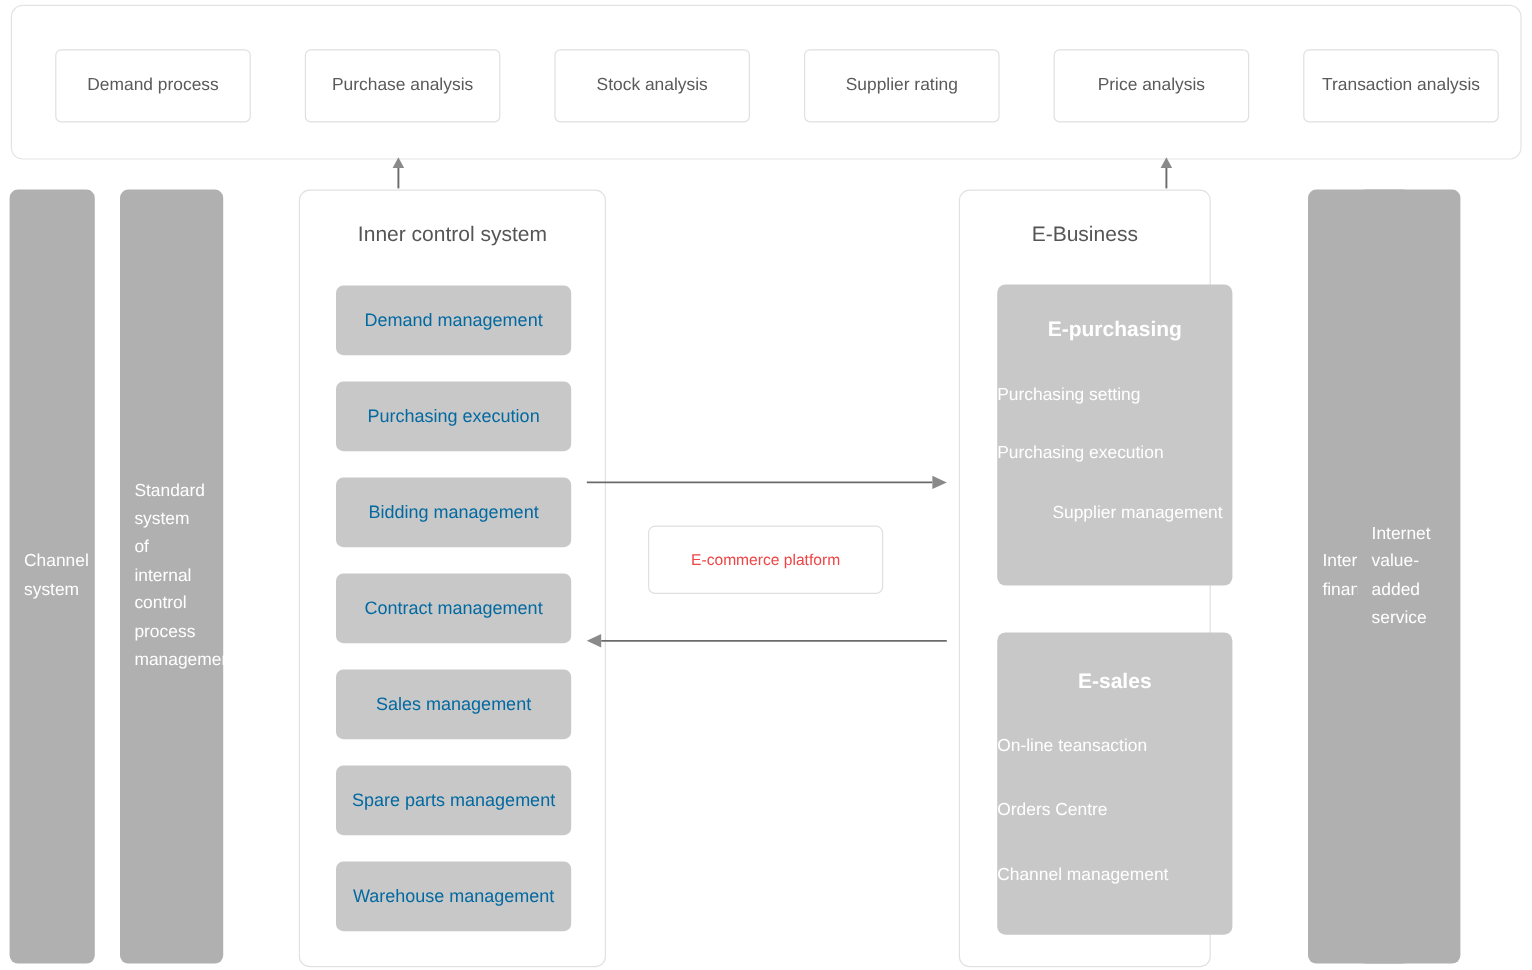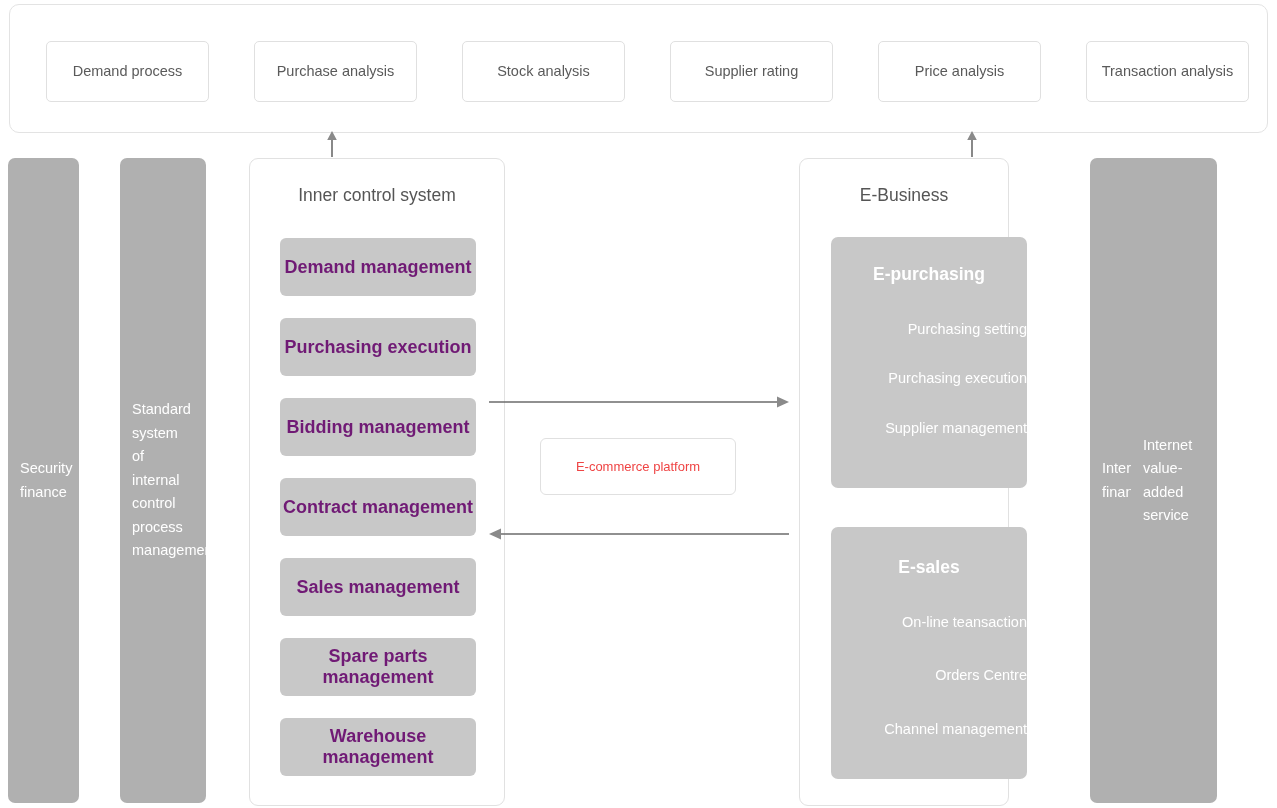--- a/index.html
+++ b/index.html
@@ -85,27 +85,26 @@
     font-size: 17.5px;
     color: #555555;
   }
 
   
   .module-card {
     position: absolute;
     box-sizing: border-box;
     background: #c8c8c8;
     border-radius: 6px;
-    color: #701a75;
-    font-size: 18px;
+    color: #0369a1;
+    font-size: 15px;
     display: flex;
     align-items: center;
     justify-content: center;
     text-align: center;
-    font-weight: bold;
   }
 
   
   .group-card {
     position: absolute;
     box-sizing: border-box;
     background: #c8c8c8;
     border-radius: 7px;
     color: #ffffff;
   }
@@ -115,21 +114,21 @@
     right: 0;
     text-align: center;
     font-size: 17.5px;
     color: #ffffff;
     font-weight: bold;
   }
   .group-item {
     position: absolute;
     left: 0;
     right: 0;
-    text-align: right;
+    text-align: left;
     font-size: 14.5px;
     color: #ffffff;
   }
 
   
   .platform-box {
     position: absolute;
     box-sizing: border-box;
     border: 1px solid #e0e0e0;
     border-radius: 6px;
@@ -165,24 +164,24 @@
     <line x1="10" y1="26" x2="10" y2="6" stroke="#6b6b6b" stroke-width="1.6"></line>
     <polygon points="10,0 5.2,9 14.8,9" fill="#8a8a8a"></polygon>
   </svg>
 
   <svg class="arrow-svg" style="left:962px;top:131px;" width="20" height="26" viewBox="0 0 20 26">
     <line x1="10" y1="26" x2="10" y2="6" stroke="#6b6b6b" stroke-width="1.6"></line>
     <polygon points="10,0 5.2,9 14.8,9" fill="#8a8a8a"></polygon>
   </svg>
 
   <div class="pillar" style="left:8px;top:158px;width:71px;height:645px;">
-    <span class="pillar-text">Security finance</span>
-  </div>
-
-  <div class="pillar" style="left:100px;top:158px;width:86px;height:645px;margin-left:20px;">
+    <span class="pillar-text">Channel system</span>
+  </div>
+
+  <div class="pillar" style="left:100px;top:158px;width:86px;height:645px;">
     <span class="pillar-text">Standard system of internal control process management</span>
   </div>
 
   <div class="panel" style="left:221px;top:158px;width:256px;height:648px;margin-left:28px;">
     <div class="panel-title">Inner control system</div>
 
     <div class="module-card" style="left:30px;top:79px;width:196px;height:58px;">Demand management</div>
     <div class="module-card" style="left:30px;top:159px;width:196px;height:58px;">Purchasing execution</div>
     <div class="module-card" style="left:30px;top:239px;width:196px;height:58px;">Bidding management</div>
     <div class="module-card" style="left:30px;top:319px;width:196px;height:58px;">Contract management</div>

